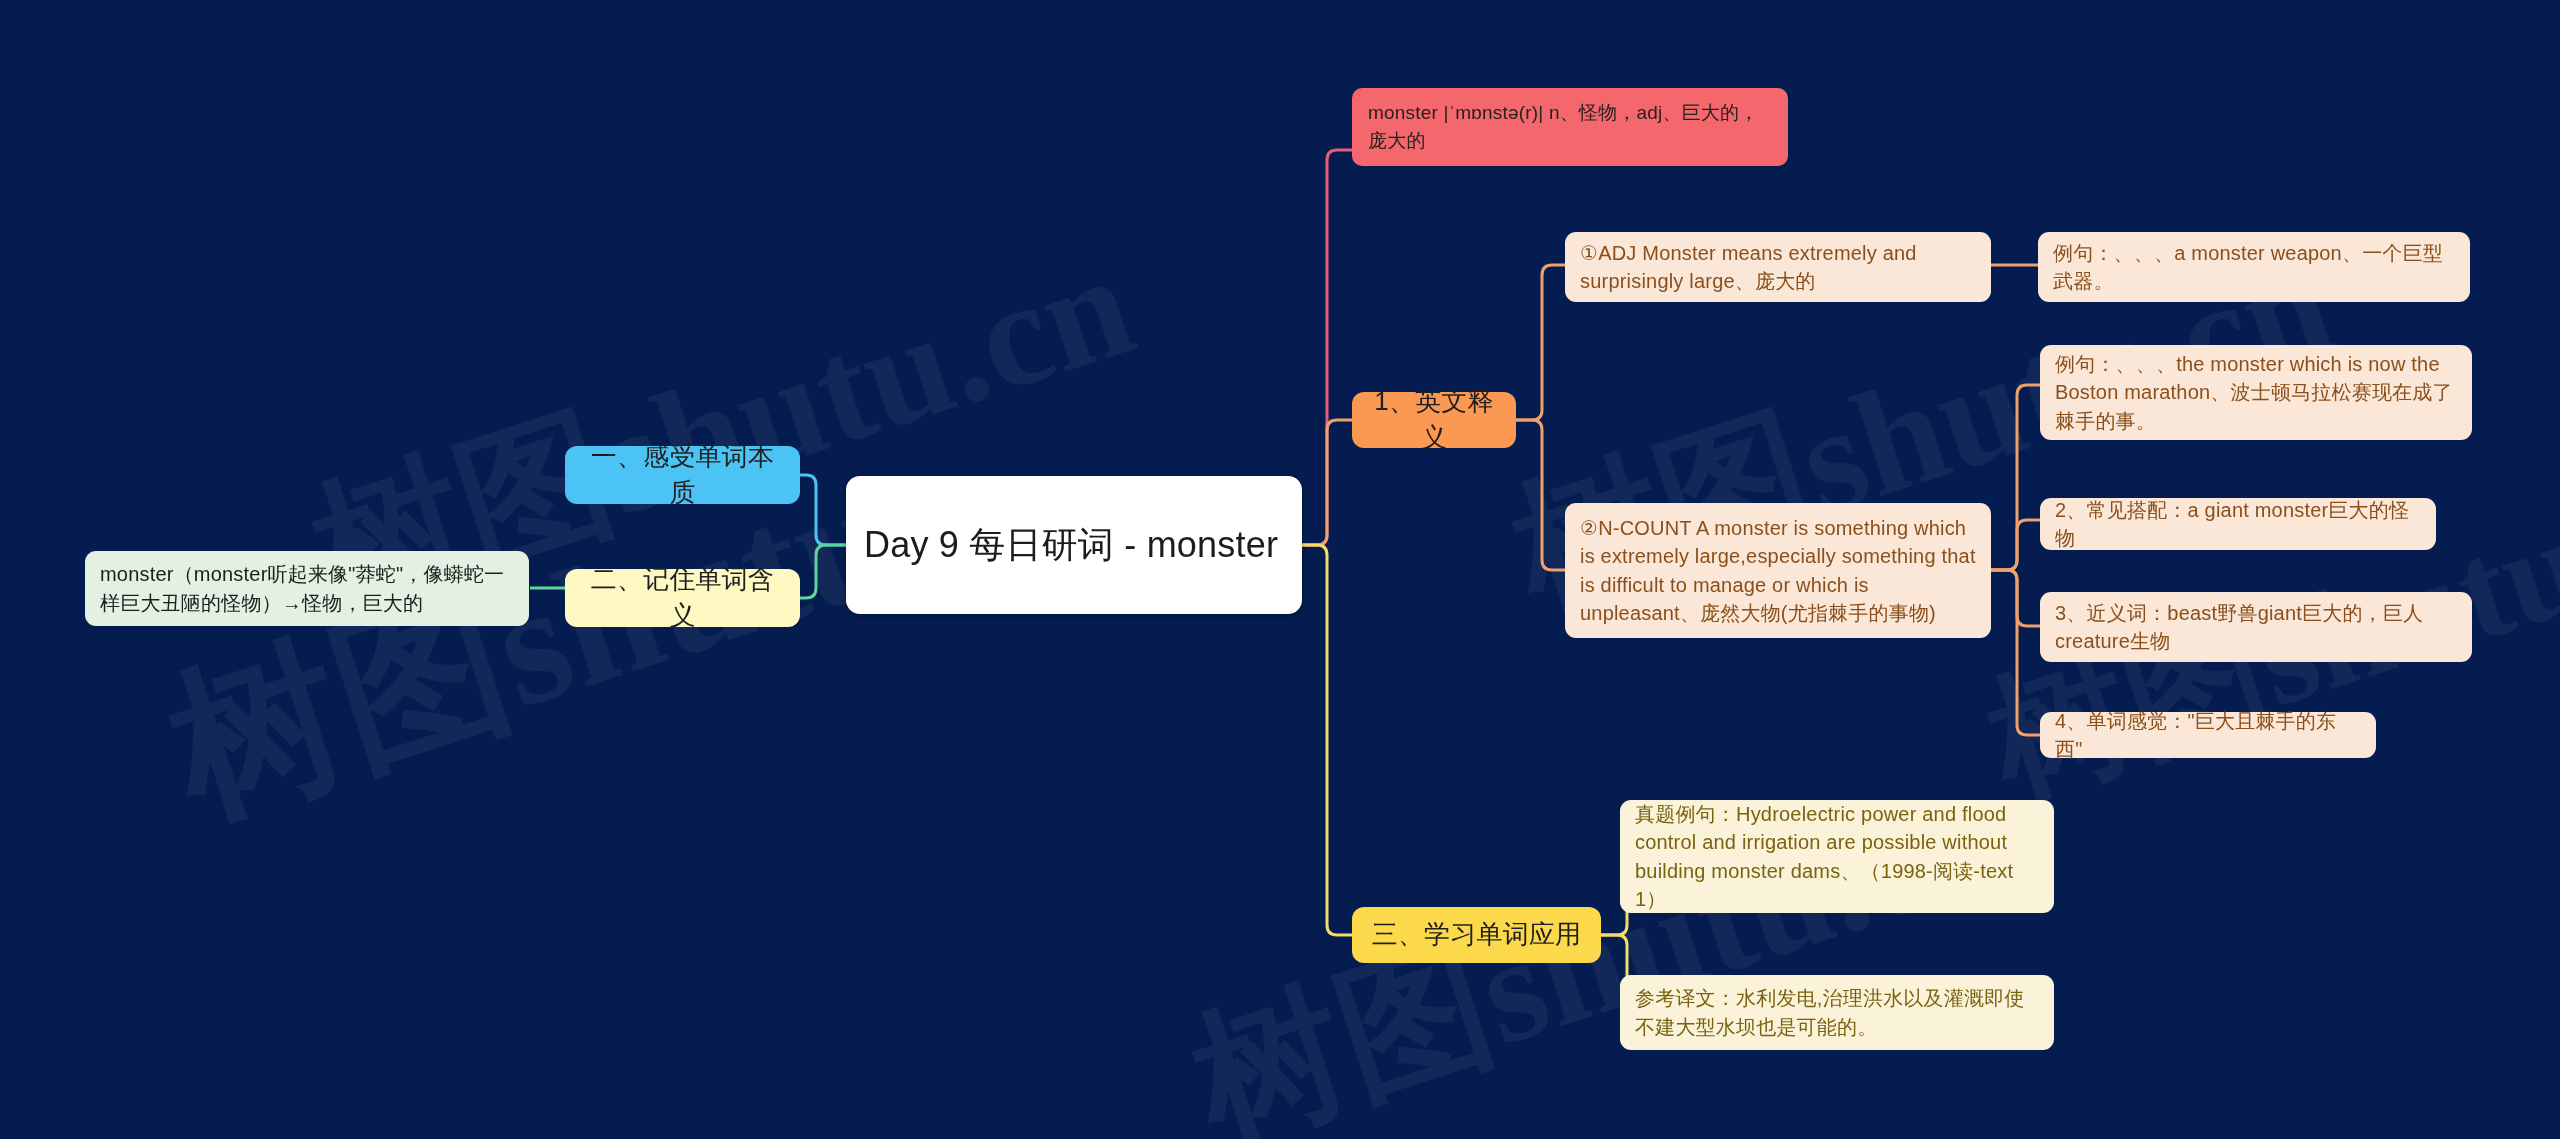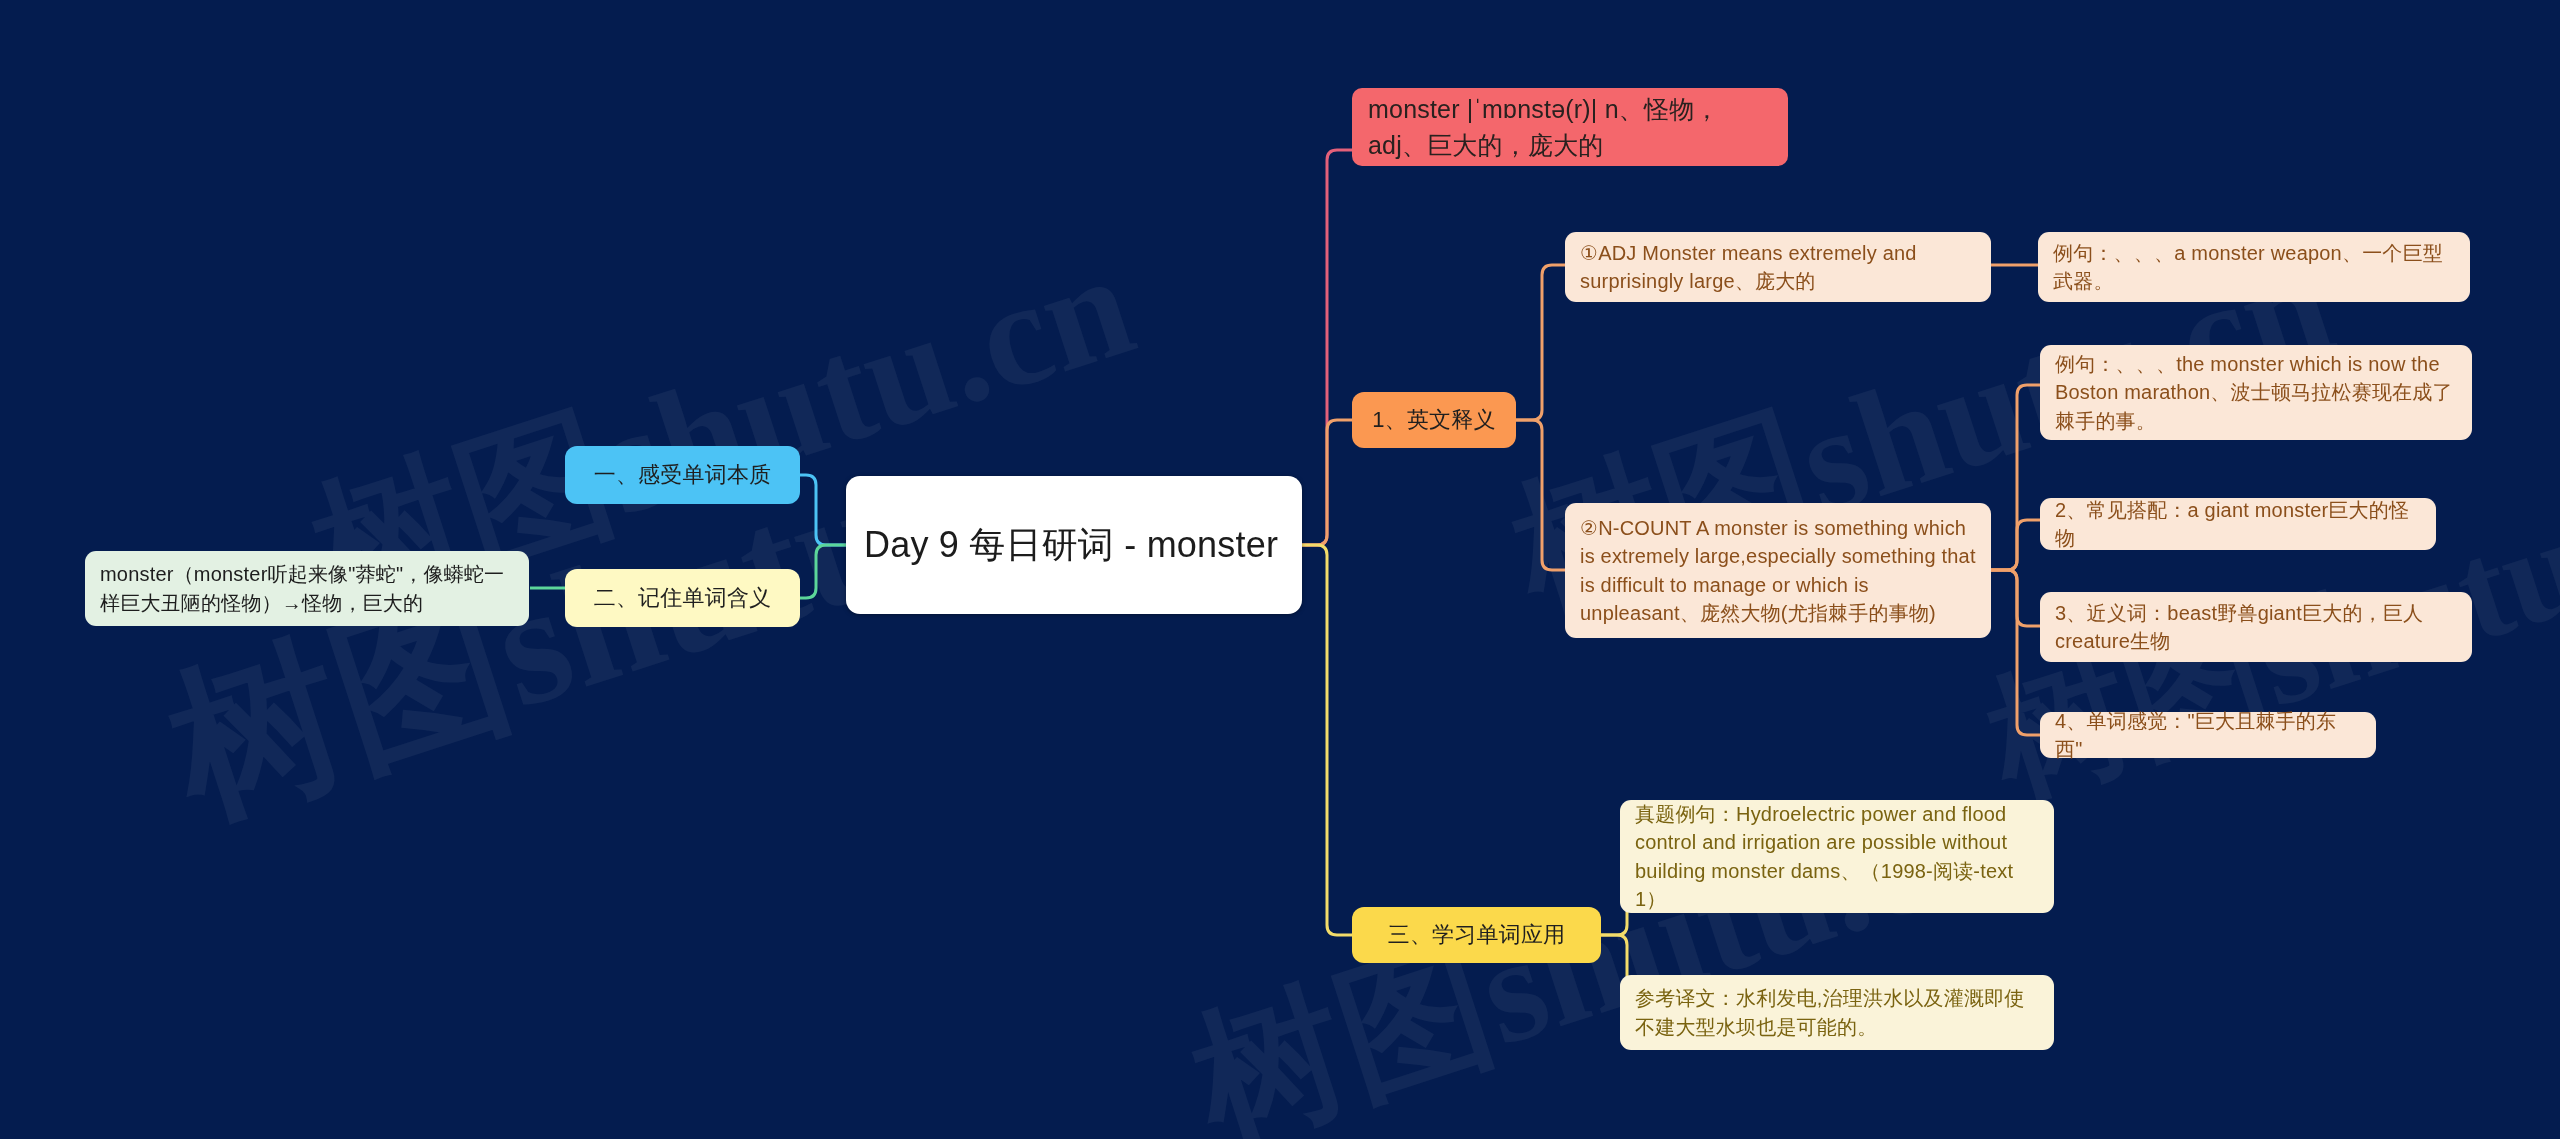--- a/index.html
+++ b/index.html
@@ -61,30 +61,30 @@
     font-size: 36px;
     text-align: left;
     border-radius: 14px;
     padding: 10px 18px;
     justify-content: center;
     box-shadow: 0 1px 4px rgba(0,0,0,0.35);
   }
 
   
   .pill {
-    font-size: 22px;
+    font-size: 26px;
     color: #1f1f1f;
     border-radius: 12px;
     padding: 9px 16px;
     justify-content: center;
     text-align: center;
   }
   .pill-blue   { background: #4cc3f5; }
   .pill-green  { background: #fef9c3; }
-  .pill-red    { background: #f4676c; color: #29211f; font-size: 25px; text-align: left; justify-content: center; line-height: 1.45; }
+  .pill-red    { background: #f4676c; color: #29211f; font-size: 19px; text-align: left; justify-content: center; line-height: 1.45; }
   .pill-orange { background: #fb9851; }
   .pill-yellow { background: #fbd94b; }
 
   
   .leaf {
     font-size: 20px;
     padding: 11px 15px;
     border-radius: 11px;
     text-align: left;
     line-height: 1.42;

